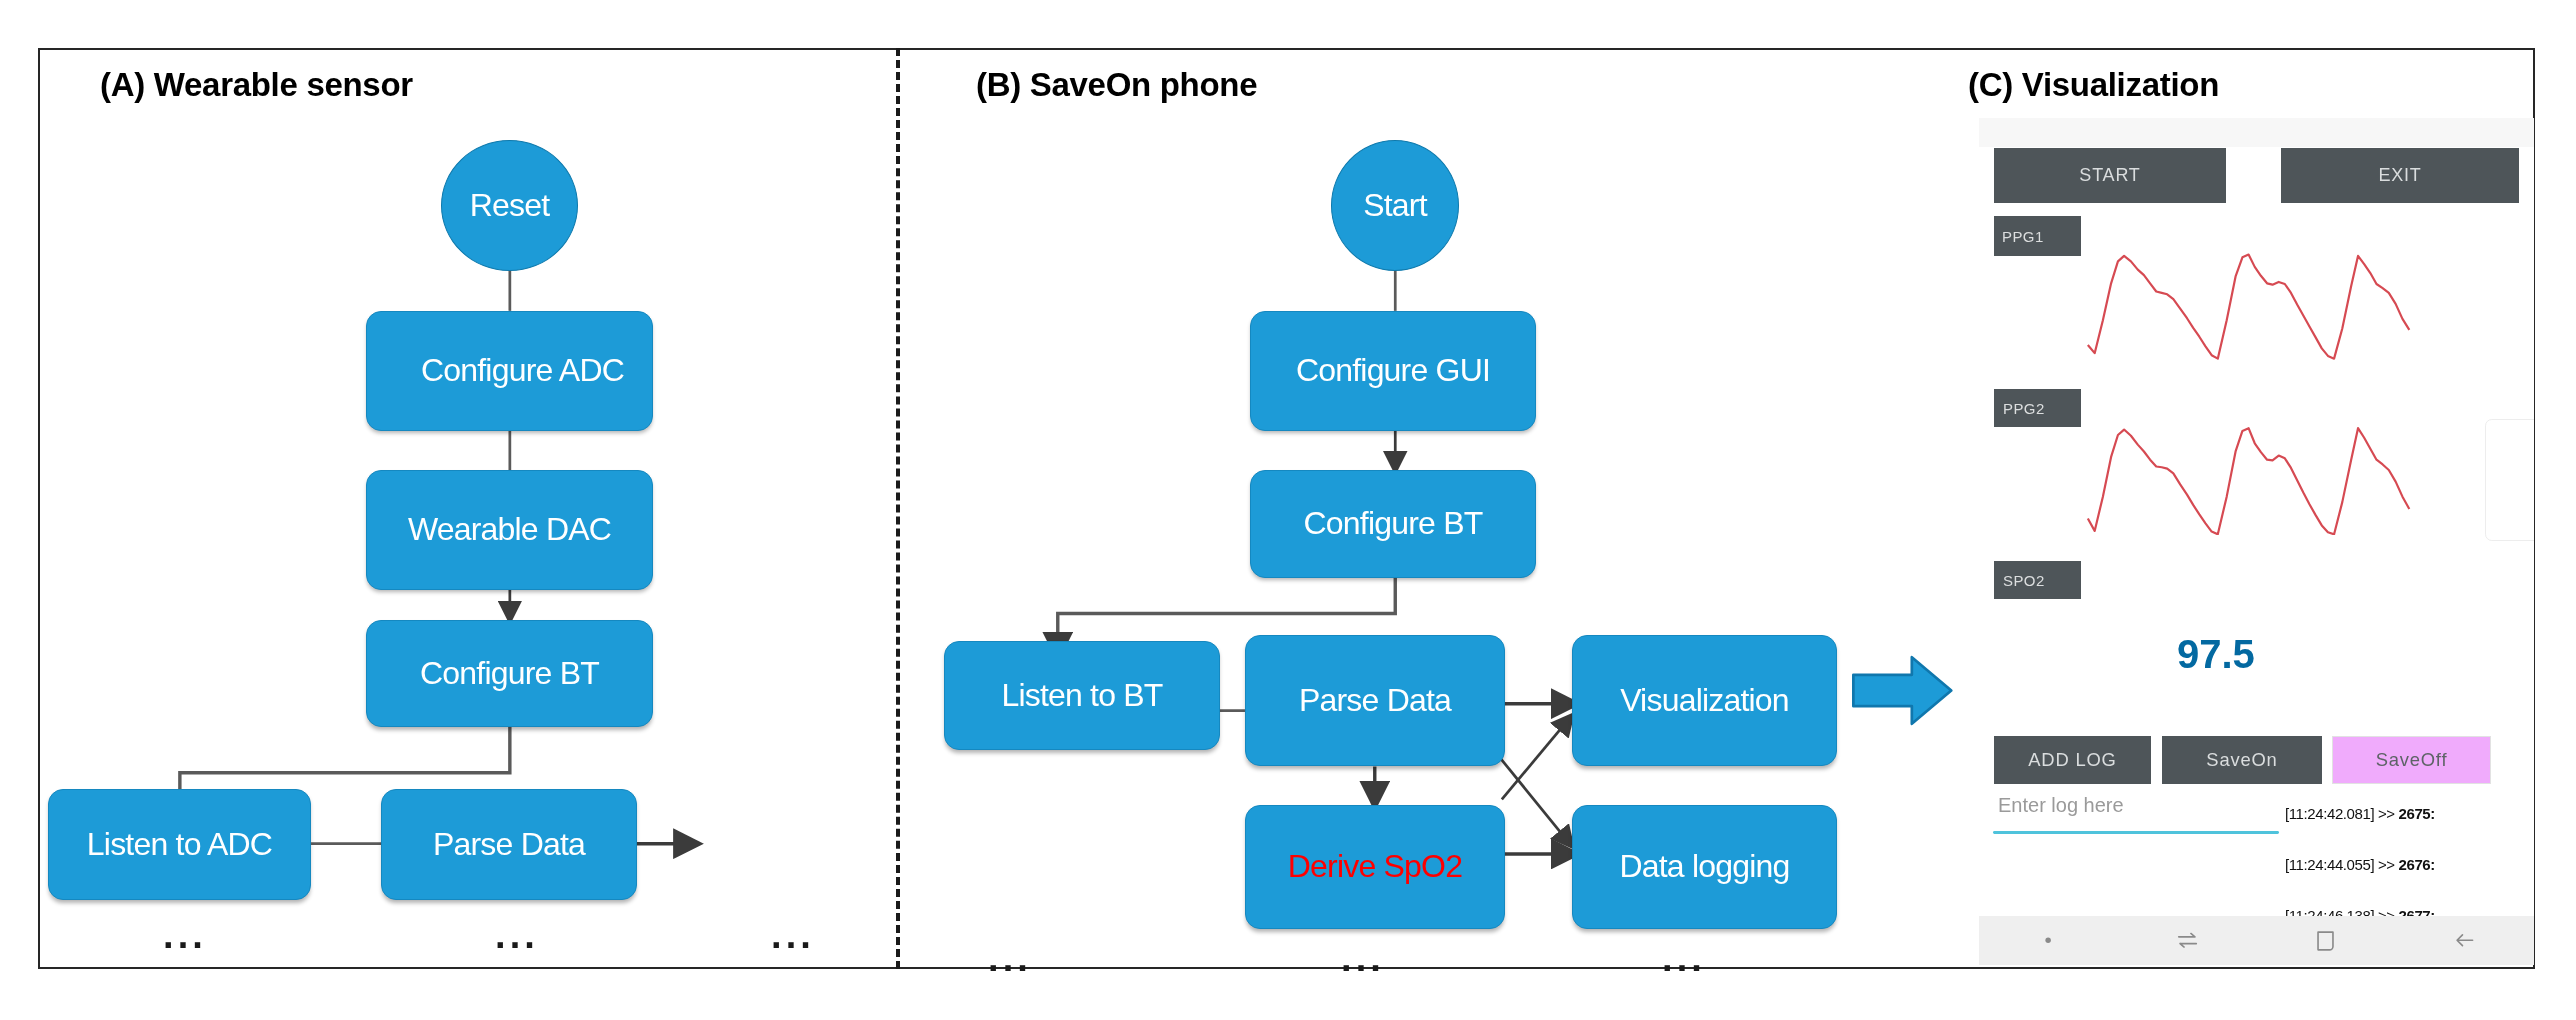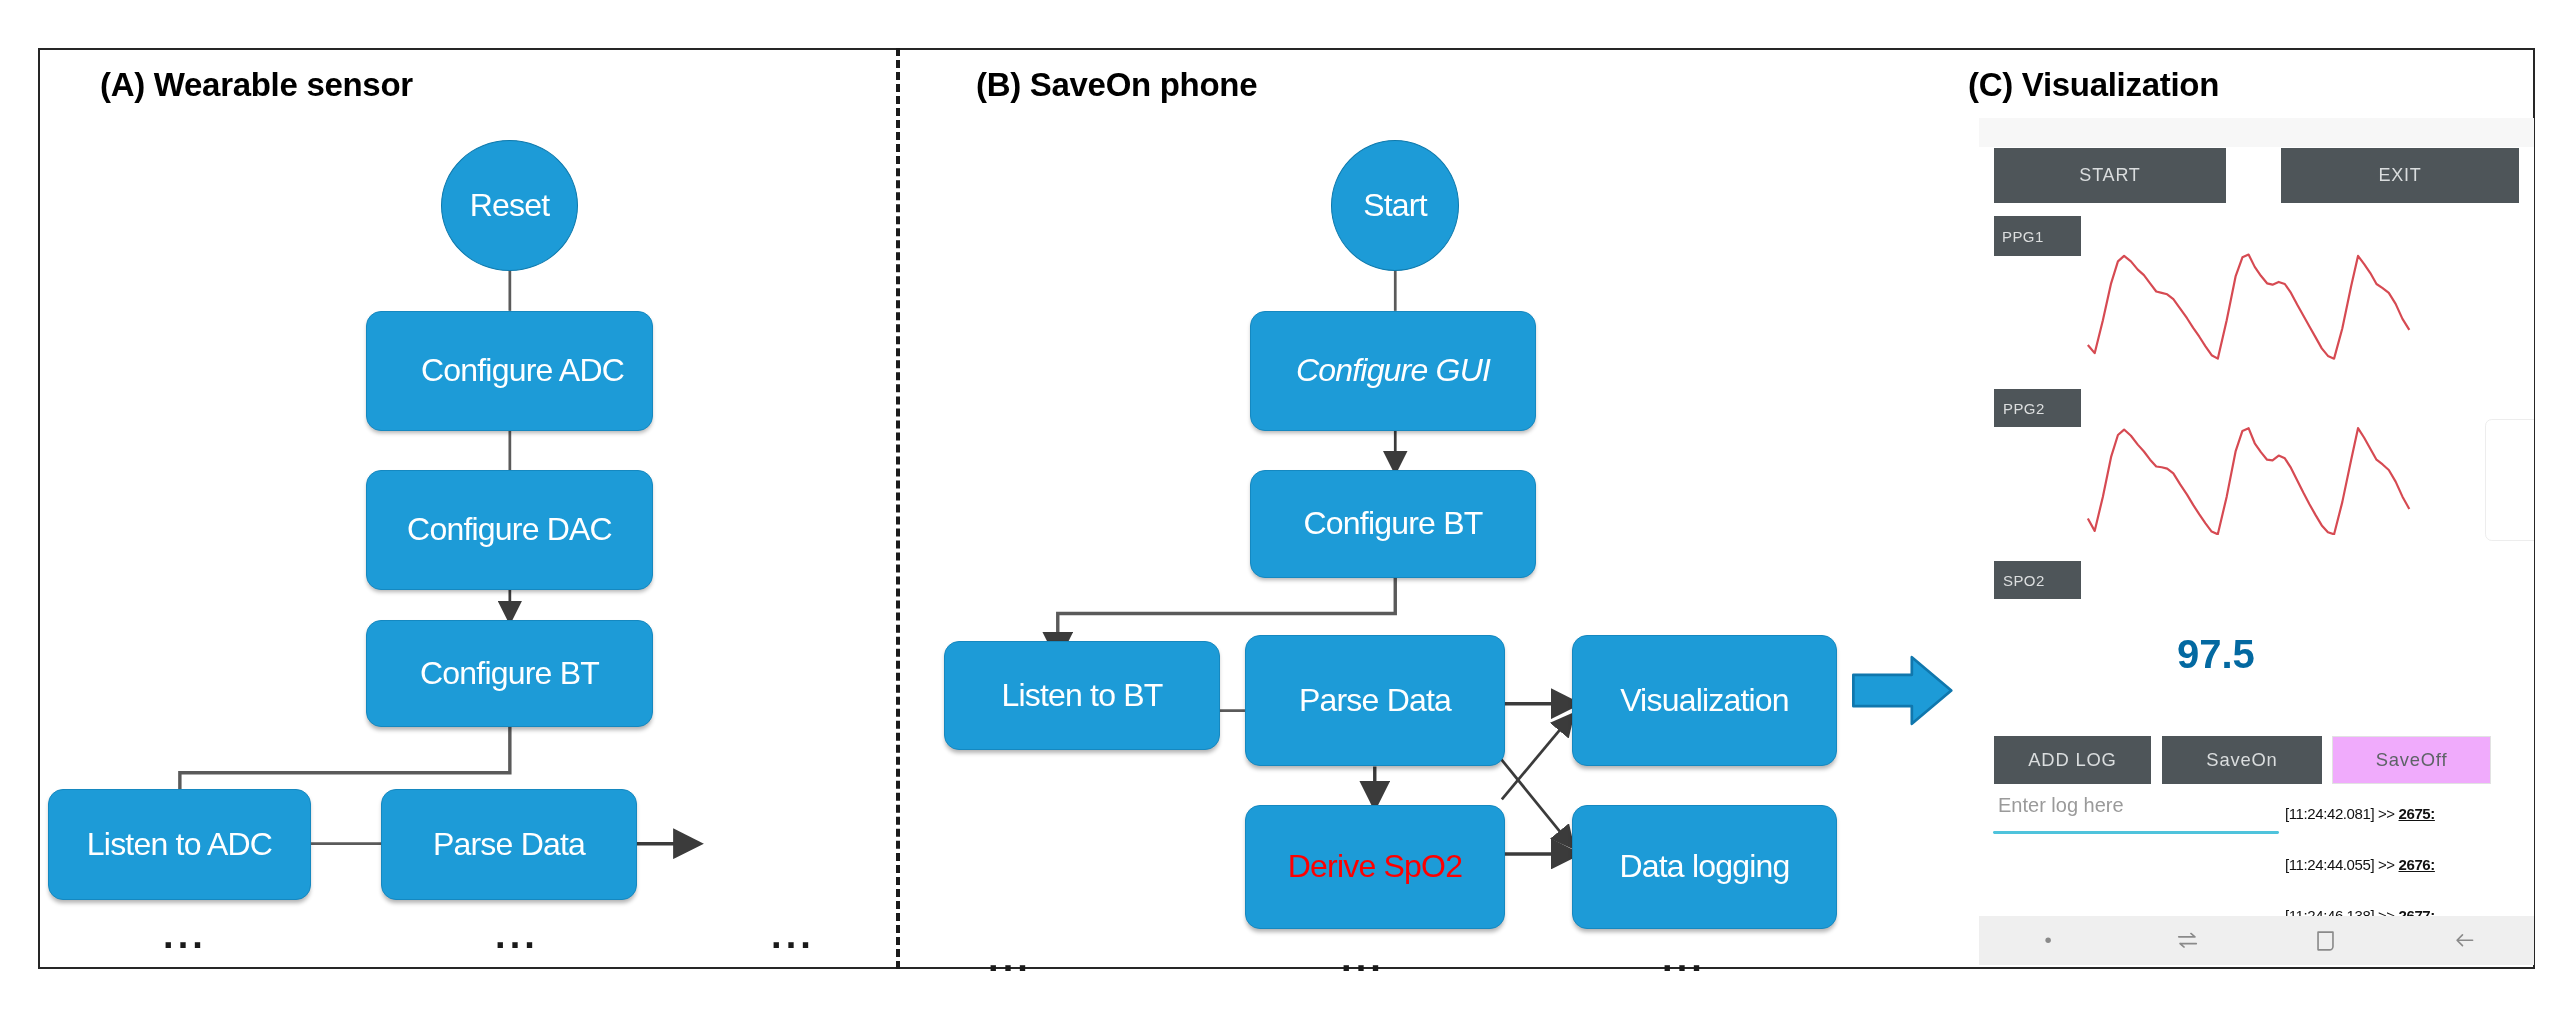--- a/index.html
+++ b/index.html
@@ -84,21 +84,21 @@
     position:absolute;color:#9a9a9a;font-size:20px;letter-spacing:0px;
   }
   .log-underline{
     position:absolute;height:2.7px;background:#4FC3DC;border-radius:1.4px;
   }
   .log-lines{
     position:absolute;font-family:"Liberation Sans", sans-serif;
     font-size:15px;color:#111;line-height:17px;white-space:pre;
     letter-spacing:-0.4px;
   }
-  .log-lines b{font-weight:bold;text-decoration:underline;}
+  .log-lines b{font-weight:bold;}
   .navbar{
     position:absolute;left:0;bottom:0;width:555px;height:49px;background:#EFEFEF;
     display:flex;align-items:center;
   }
   .navbar .nav-slot{flex:1;display:flex;align-items:center;justify-content:center;}
   .edge-ghost{
     position:absolute;border:1.4px solid #ededed;border-radius:6.8px;background:transparent;
   }
   .waveform{position:absolute;}
 </style>
@@ -134,21 +134,21 @@
     <line x1="930" y1="1235" x2="1020" y2="1235" stroke="#3b3b3b" stroke-width="5" marker-end="url(#arrowhead)"></line>
   </svg>
 
   <div class="node ellipse" style="left:441px;top:140px;width:137px;height:131px;">
     <span>Reset</span>
   </div>
   <div class="node rect" style="left:366px;top:311px;width:287px;height:120px;padding-left:26px;">
     <span>Configure ADC</span>
   </div>
   <div class="node rect" style="left:366px;top:470px;width:287px;height:120px;">
-    <span>Configure DAC</span>
+    <span>Wearable DAC</span>
   </div>
   <div class="node rect" style="left:366px;top:620px;width:287px;height:107px;">
     <span>Configure BT</span>
   </div>
   <div class="node rect" style="left:48px;top:789px;width:263px;height:111px;">
     <span>Listen to ADC</span>
   </div>
   <div class="node rect" style="left:381px;top:789px;width:256px;height:111px;">
     <span>Parse Data</span>
   </div>
@@ -177,21 +177,21 @@
     <line x1="2202" y1="1250" x2="2305" y2="1250" stroke="#3b3b3b" stroke-width="5" marker-end="url(#arrowhead)"></line>
 
     <line x1="2196" y1="1110" x2="2300" y2="1238" stroke="#3b3b3b" stroke-width="4" marker-end="url(#arrowhead)"></line>
 
     <line x1="2198" y1="1170" x2="2300" y2="1048" stroke="#3b3b3b" stroke-width="4" marker-end="url(#arrowhead)"></line>
   </svg>
 
   <div class="node ellipse" style="left:1331px;top:140px;width:128px;height:131px;">
     <span>Start</span>
   </div>
-  <div class="node rect" style="left:1250px;top:311px;width:286px;height:120px;font-style:italic;">
+  <div class="node rect" style="left:1250px;top:311px;width:286px;height:120px;">
     <span>Configure  GUI</span>
   </div>
   <div class="node rect" style="left:1250px;top:470px;width:286px;height:108px;">
     <span>Configure BT</span>
   </div>
   <div class="node rect" style="left:944px;top:641px;width:276px;height:109px;">
     <span>Listen to BT</span>
   </div>
   <div class="node rect" style="left:1245px;top:635px;width:260px;height:131px;">
     <span>Parse Data</span>

